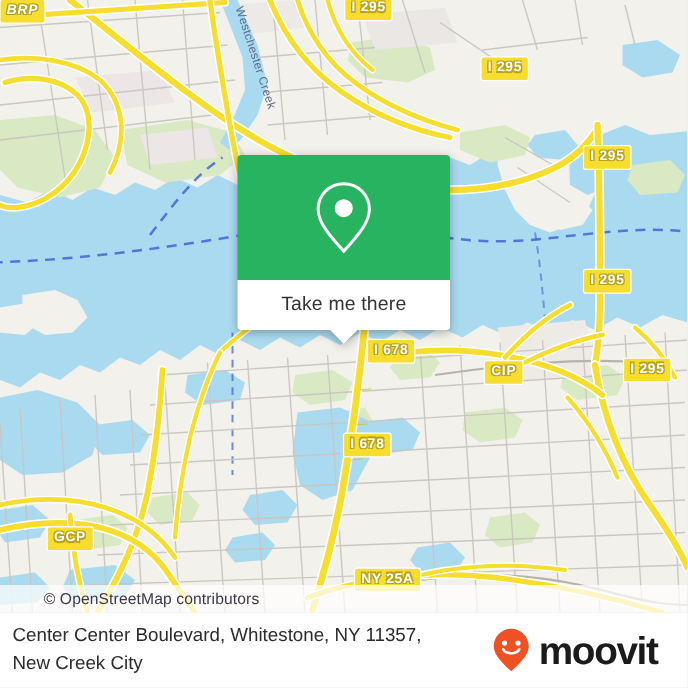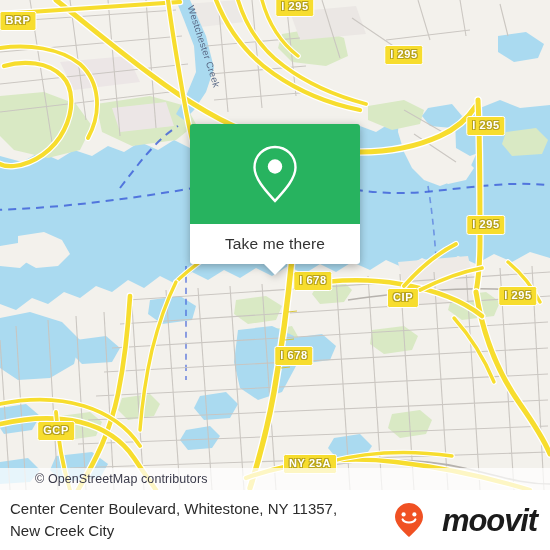--- a/index.html
+++ b/index.html
@@ -86,23 +86,22 @@
     padding-left:10px;width:390px;box-sizing:border-box;
     font-size:15px;color:#2b2b2b;line-height:1.45;
   }
   #footer-address .addr-line{display:block;}
   #footer-brand{
     flex:1;display:flex;align-items:center;justify-content:flex-start;
     padding-left:4px;
   }
   #brand-wordmark{
     font-size:31px;font-weight:bold;color:#1b1b1b;
-    letter-spacing:-1.1px;margin-left:18px;line-height:1;
+    letter-spacing:-1.1px;margin-left:7px;line-height:1;
     font-family:"Liberation Sans", sans-serif;
-    font-style:italic;
   }
 </style>
 </head>
 <body>
 
 <div id="app">
 
   <div id="map-area">
 
     <svg id="map-svg" viewBox="0 0 550 490" xmlns="http://www.w3.org/2000/svg">
@@ -338,21 +337,21 @@
         <g stroke="#d9c328" stroke-width="1" opacity="0.9">
           <path d="M288,312 L297,311"></path>
           <path d="M285,340 L294,339"></path>
           <path d="M281,368 L290,367"></path>
         </g>
       </g>
     </svg>
 
     <div class="water-label" style="left:196px;top:4px;transform:rotate(72deg);">Westchester Creek</div>
 
-    <div class="shield" style="left:18px;top:21px;">BRP</div>
+    <div class="shield" style="left:18px;top:9px;font-style:italic;">BRP</div>
     <div class="shield" style="left:295px;top:7px;">I 295</div>
     <div class="shield" style="left:404px;top:55px;">I 295</div>
     <div class="shield" style="left:486px;top:126px;">I 295</div>
     <div class="shield" style="left:486px;top:225px;">I 295</div>
     <div class="shield" style="left:518px;top:296px;">I 295</div>
     <div class="shield" style="left:403px;top:298px;">CIP</div>
     <div class="shield" style="left:313px;top:281px;">I 678</div>
     <div class="shield" style="left:294px;top:356px;">I 678</div>
     <div class="shield" style="left:56px;top:431px;">GCP</div>
     <div class="shield" style="left:310px;top:464px;">NY 25A</div>

